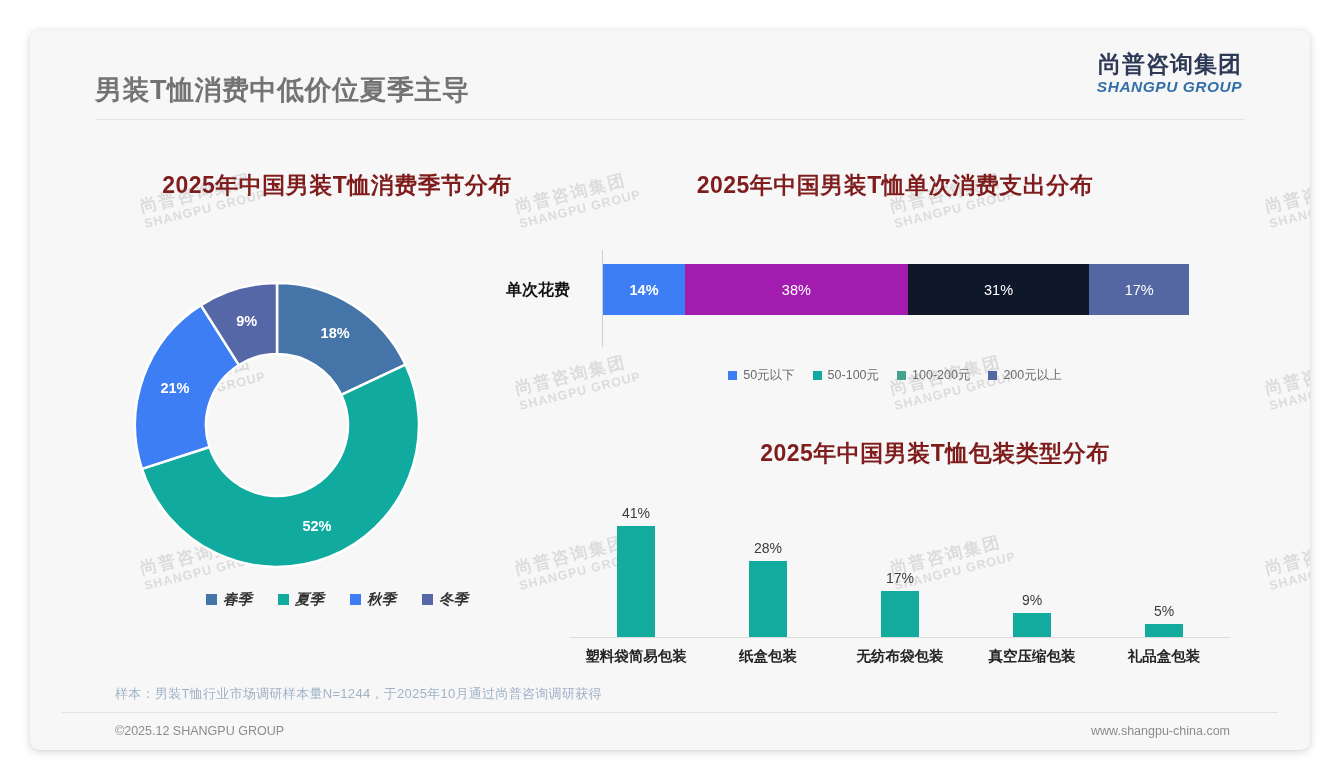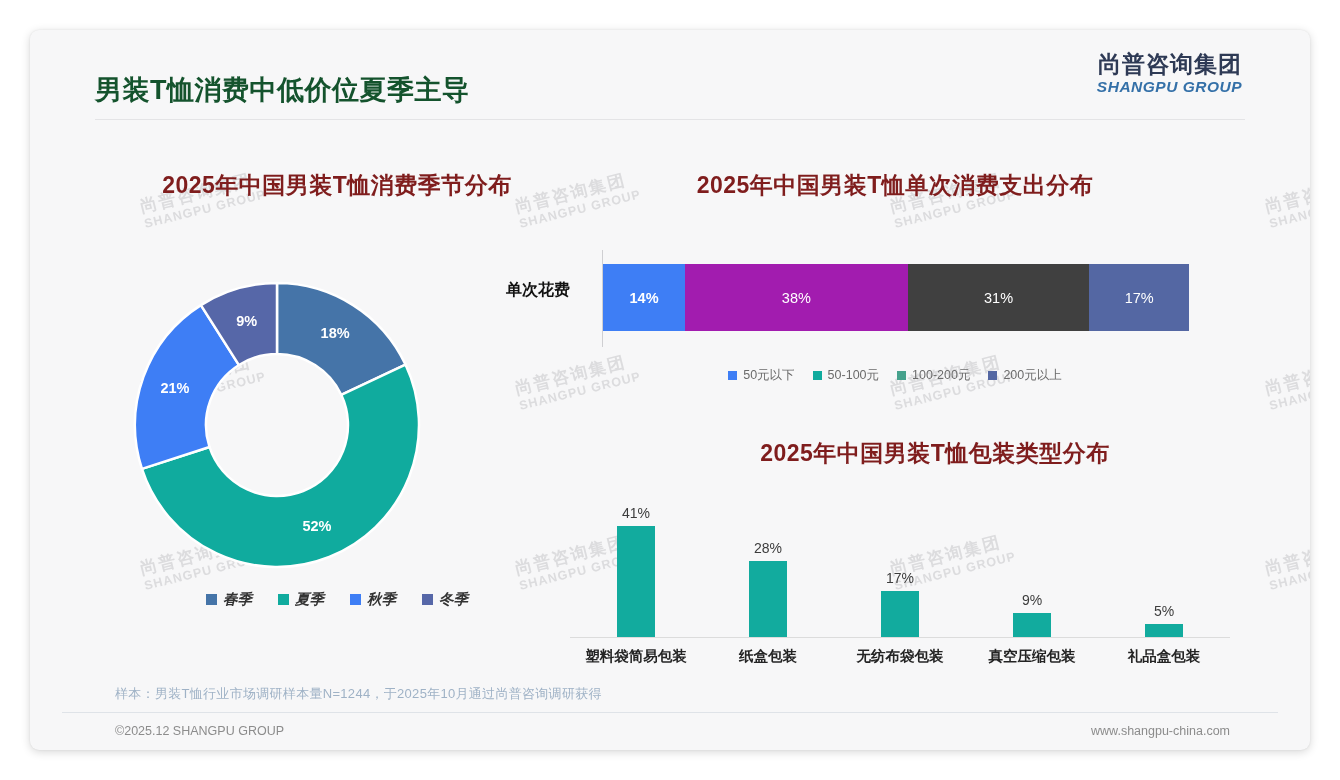--- a/index.html
+++ b/index.html
@@ -7,21 +7,21 @@
   .slide-card{position:absolute;left:30px;top:30px;width:1280px;height:720px;
     background:#f7f7f8;border-radius:9px;box-shadow:0 2px 10px rgba(0,0,0,.16),0 0 2px rgba(0,0,0,.08);
     overflow:hidden;}
   .layer{position:absolute;z-index:1;}
   
   .wm{position:absolute;z-index:0;transform:rotate(-14deg);transform-origin:left top;
     color:#dcdcde;line-height:1.15;pointer-events:none;white-space:nowrap;}
   .wm .wm1{font-size:17px;font-weight:bold;letter-spacing:2px;display:block;}
   .wm .wm2{font-size:12.5px;font-weight:bold;letter-spacing:1px;display:block;}
   
-  .main-title{left:65px;top:42px;font-size:27px;font-weight:bold;color:#14532d;letter-spacing:.5px;}
+  .main-title{left:65px;top:42px;font-size:27px;font-weight:bold;color:#737373;letter-spacing:.5px;}
   .title-rule{left:65px;top:89px;width:1150px;height:1px;background:#e4e4e6;}
   .logo{top:22px;right:68px;text-align:right;line-height:1.12;}
   .logo-cn{font-size:23px;font-weight:bold;color:#2e3a55;letter-spacing:1px;display:block;}
   .logo-en{font-size:15.5px;font-weight:bold;font-style:italic;color:#3470a8;letter-spacing:.5px;display:block;}
   
   .chart-title{font-size:23px;font-weight:bold;color:#7f1d1d;text-align:center;letter-spacing:.5px;}
   .donut-title{left:72px;top:140px;width:470px;}
   .stacked-title{left:545px;top:140px;width:640px;}
   .colchart-title{left:600px;top:408px;width:610px;}
   
@@ -29,21 +29,21 @@
   .donut-label{fill:#ffffff;font-size:14.5px;font-weight:bold;
     font-family:"Liberation Sans","DejaVu Sans",sans-serif;}
   .legend{display:flex;justify-content:center;}
   .donut-legend{left:72px;top:560px;width:470px;gap:26px;}
   .legend-item{display:flex;align-items:center;gap:6px;}
   .donut-legend .legend-label{font-size:14.5px;font-weight:600;color:#333;font-style:italic;}
   .donut-legend .legend-marker{width:11px;height:11px;}
   
   .row-label{left:440px;top:250px;width:100px;text-align:right;font-size:16px;font-weight:bold;color:#111;}
   .stacked-axis{left:572px;top:220px;width:1px;height:97px;background:#cfcfd2;}
-  .stacked-bar{left:573px;top:234px;width:586px;height:67px;display:flex;}
+  .stacked-bar{left:573px;top:234px;width:586px;height:51px;display:flex;}
   .stacked-seg{display:flex;align-items:center;justify-content:center;color:#fff;font-size:14.5px;}
   .stacked-seg.first{font-weight:bold;}
   .stacked-legend{left:545px;top:337px;width:640px;gap:18px;}
   .stacked-legend .legend-label{font-size:12.5px;color:#6b6b6b;}
   .stacked-legend .legend-marker{width:9px;height:9px;}
   
   .colchart{left:540px;top:447px;width:660px;}
   .col-area{display:flex;align-items:flex-end;justify-content:space-around;
     height:160px;border-bottom:1px solid #dcdcdc;}
   .col-cell{display:flex;flex-direction:column;align-items:center;width:127px;text-align:right;}
@@ -150,21 +150,21 @@
         <span class="legend-label">冬季</span>
       </div>
     </div>
 
   <div class="layer chart-title stacked-title">2025年中国男装T恤单次消费支出分布</div>
   <div class="layer row-label">单次花费</div>
   <div class="layer stacked-axis"></div>
   <div id="stacked-bar" class="layer stacked-bar">
       <div class="stacked-seg first" style="width: 14%; background: rgb(62, 126, 245);">14%</div>
       <div class="stacked-seg" style="width: 38%; background: #a21caf;">38%</div>
-      <div class="stacked-seg" style="width: 31%; background: #404040;">31%</div>
+      <div class="stacked-seg" style="width: 31%; background: #0f172a;">31%</div>
       <div class="stacked-seg" style="width: 17%; background: rgb(84, 103, 163);">17%</div>
     </div>
   <div id="stacked-legend" class="layer legend stacked-legend">
       <div class="legend-item">
         <span class="legend-marker" style="background: rgb(62, 126, 245);"></span>
         <span class="legend-label">50元以下</span>
       </div>
       <div class="legend-item">
         <span class="legend-marker" style="background: rgb(16, 171, 158);"></span>
         <span class="legend-label">50-100元</span>

